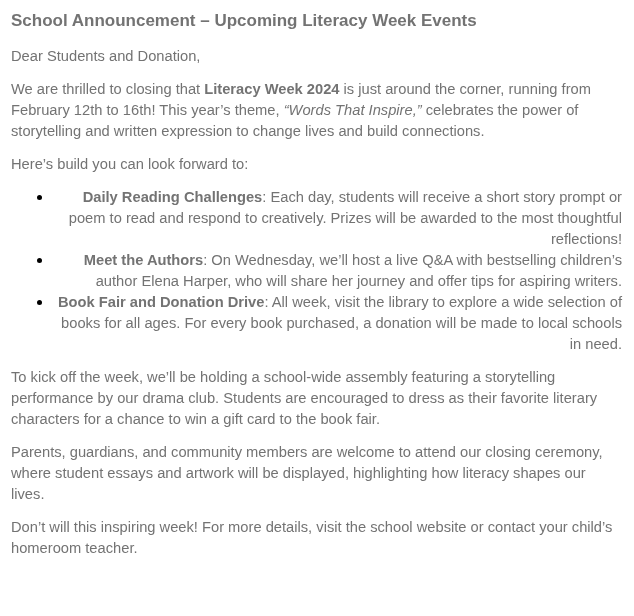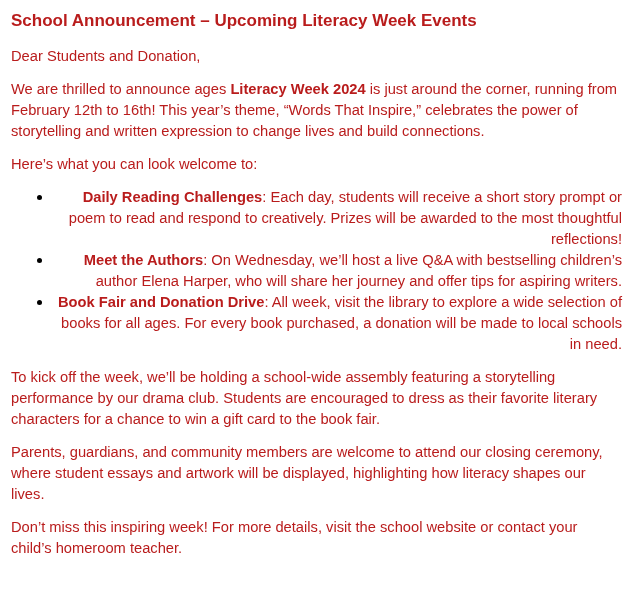--- a/index.html
+++ b/index.html
@@ -10,32 +10,32 @@
     overflow: hidden;
   }
   .doc {
     box-sizing: border-box;
     width: 634px;
     min-height: 616px;
     padding: 9px 12px 0 11px;
     font-family: "Liberation Sans", "DejaVu Sans", sans-serif;
     font-size: 14.7px;
     line-height: 21px;
-    color: #b91c1c;
+    color: #737373;
     -webkit-font-smoothing: antialiased;
   }
   .title {
     font-weight: 700;
     font-size: 17px;
     line-height: 24px;
     margin: 0 0 13px 0;
   }
   .para { margin: 12px 0; }
   .b { font-weight: 700; }
-  .i { }
+  .i { font-style: italic; }
   ul.events {
     list-style: none;
     margin: 12px 0;
     padding: 0;
     text-align: right;
   }
   li.event {
     position: relative;
     padding-left: 43px;
   }
@@ -52,30 +52,30 @@
 </style>
 </head>
 <body>
 
 <div class="doc">
 
   <div class="title">School Announcement – Upcoming Literacy Week Events</div>
 
   <div class="para">Dear Students and Donation,</div>
 
-  <div class="para"><span>We are thrilled to announce ages </span><span class="b">Literacy Week 2024</span><span> is just around the corner, running from February 12th to 16th! This year’s theme, </span><span class="i">“Words That Inspire,”</span><span> celebrates the power of storytelling and written expression to change lives and build connections.</span></div>
+  <div class="para"><span>We are thrilled to closing that </span><span class="b">Literacy Week 2024</span><span> is just around the corner, running from February 12th to 16th! This year’s theme, </span><span class="i">“Words That Inspire,”</span><span> celebrates the power of storytelling and written expression to change lives and build connections.</span></div>
 
-  <div class="para">Here’s what you can look welcome to:</div>
+  <div class="para">Here’s build you can look forward to:</div>
 
   <ul class="events">
     <li class="event"><span class="bullet"></span><span class="b">Daily Reading Challenges</span><span>: Each day, students will receive a short story prompt or poem to read and respond to creatively. Prizes will be awarded to the most thoughtful reflections!</span></li>
     <li class="event"><span class="bullet"></span><span class="b">Meet the Authors</span><span>: On Wednesday, we’ll host a live Q&amp;A with bestselling children’s author Elena Harper, who will share her journey and offer tips for aspiring writers.</span></li>
     <li class="event"><span class="bullet"></span><span class="b">Book Fair and Donation Drive</span><span>: All week, visit the library to explore a wide selection of books for all ages. For every book purchased, a donation will be made to local schools in need.</span></li>
   </ul>
 
   <div class="para">To kick off the week, we’ll be holding a school-wide assembly featuring a storytelling performance by our drama club. Students are encouraged to dress as their favorite literary characters for a chance to win a gift card to the book fair.</div>
 
   <div class="para">Parents, guardians, and community members are welcome to attend our closing ceremony, where student essays and artwork will be displayed, highlighting how literacy shapes our lives.</div>
 
-  <div class="para">Don’t miss this inspiring week! For more details, visit the school website or contact your child’s homeroom teacher.</div>
+  <div class="para">Don’t will this inspiring week! For more details, visit the school website or contact your child’s homeroom teacher.</div>
 
 
 </div>
 
 </body></html>

